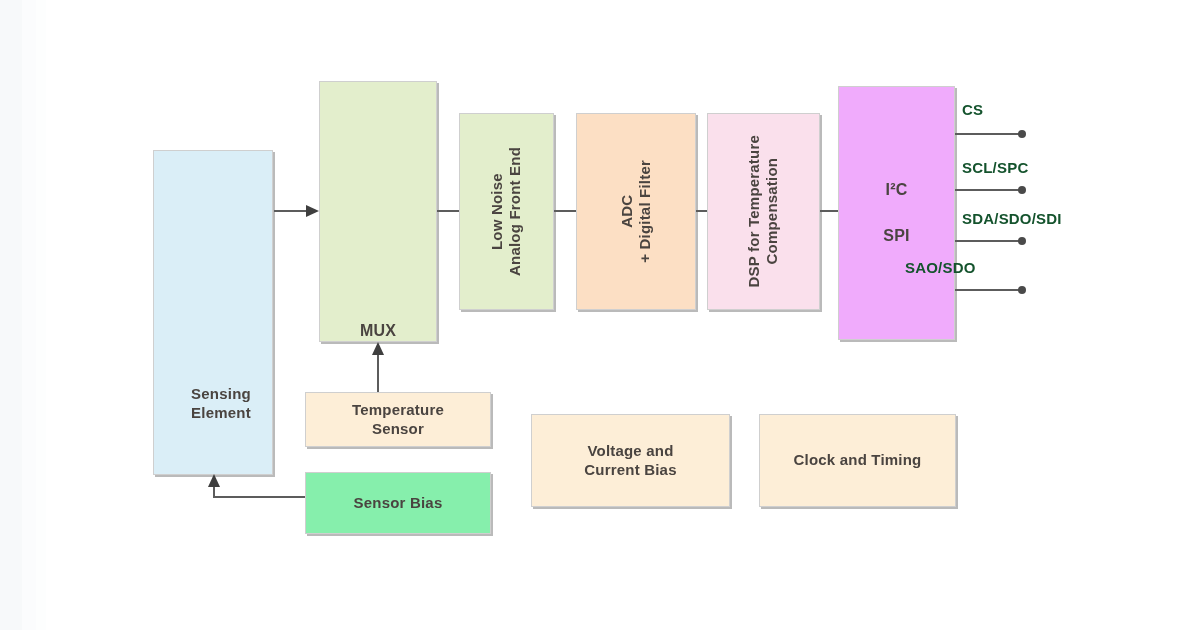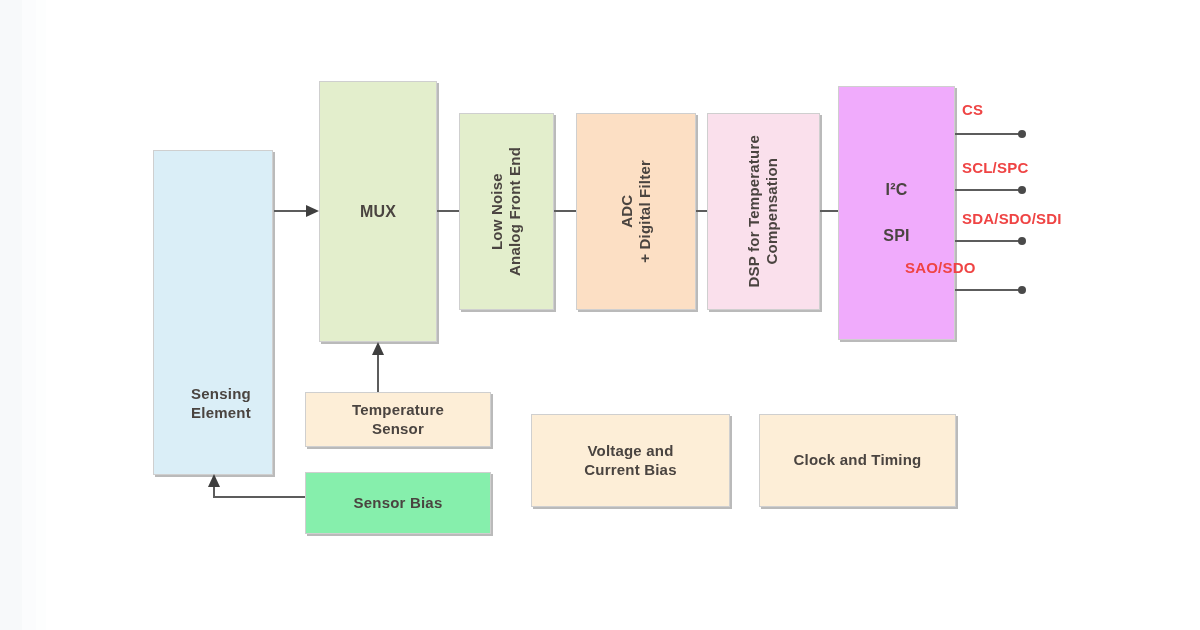--- a/index.html
+++ b/index.html
@@ -77,21 +77,21 @@
 
   .pin-dot {
     position: absolute;
     width: 8px;
     height: 8px;
     border-radius: 50%;
     background: #4a4a4a;
   }
   .pin-label {
     position: absolute;
-    color: #ef4444;
+    color: #14532d;
     font-weight: bold;
     font-size: 15px;
     white-space: nowrap;
     letter-spacing: 0.2px;
   }
 </style>
 </head>
 <body>
 
 <div id="canvas">
@@ -101,21 +101,21 @@
   <div class="edge-band b3"></div>
 
   <div class="block" style="left:153px; top:150px; width:120px; height:325px; background:#daeef7; font-size:15px; align-items:flex-end; padding-bottom:52px;">
     <span class="label" style="white-space:pre-line;margin-left:16px;">Sensing
 Element</span>
   </div>
 
   <div class="line h" style="left:274px; top:210px; width:36px;"></div>
   <div class="arrowhead right" style="left:306px; top:205px;"></div>
 
-  <div class="block" style="left:319px; top:81px; width:118px; height:261px; background:#e3eecc; font-size:16px;">
+  <div class="block" style="left:319px; top:81px; width:118px; height:261px; background:#e3eecc; font-size:16px;align-items:flex-end;">
     <span class="label">MUX</span>
   </div>
 
   <div class="line h" style="left:437px; top:210px; width:22px;"></div>
 
   <div class="block vert" style="left:459px; top:113px; width:95px; height:197px; background:#e3eecc; font-size:15px;">
     <span class="label">Low Noise
 Analog Front End</span>
   </div>
 

